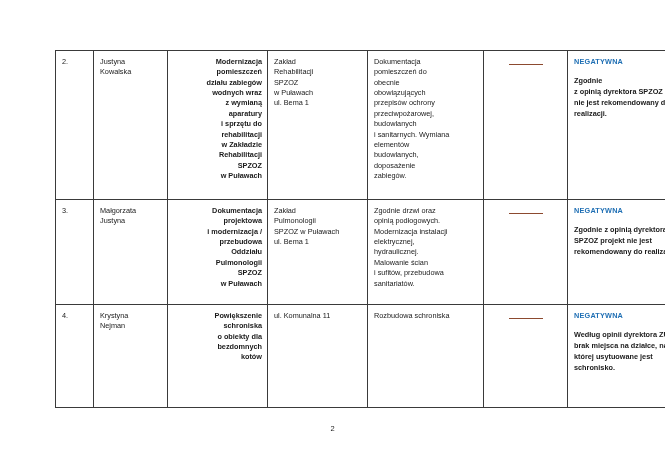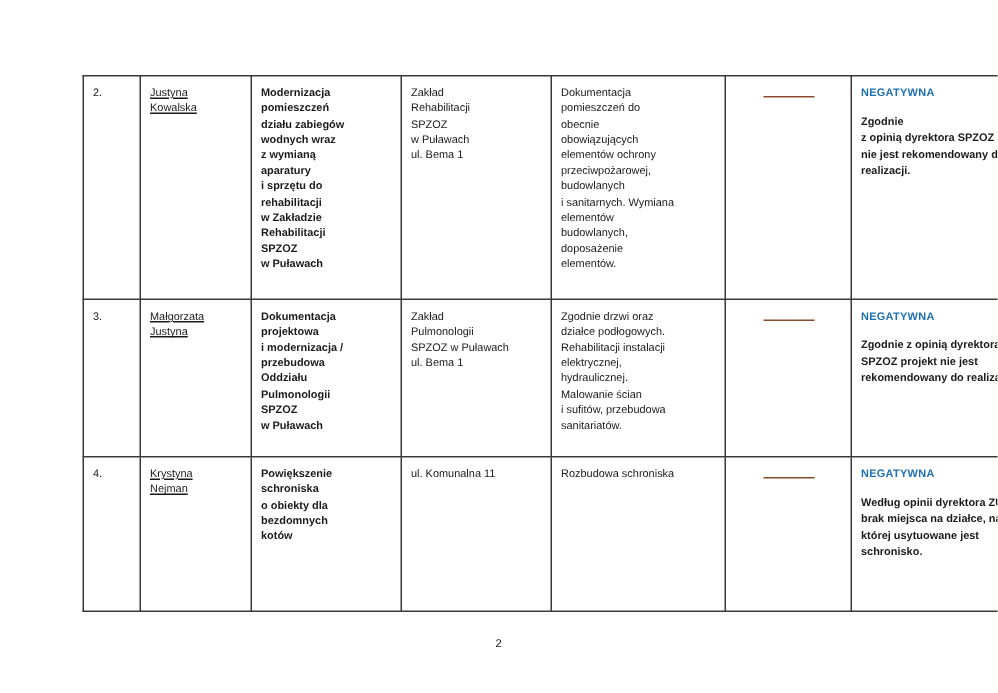--- a/index.html
+++ b/index.html
@@ -30,22 +30,22 @@
   }
   .doc-table td {
     border: 1px solid #3a3a3a;
     vertical-align: top;
     padding: 6px 5px 6px 6px;
     font-size: 7.3px;
     line-height: 1.42;
     color: #1a1a1a;
   }
   .col-no      { width: 26px; text-align: left; }
-  .col-name    { width: 62px; text-decoration: underline; }
-  .col-task    { width: 88px; }
+  .col-name    { width: 62px; }
+  .col-task    { width: 88px; text-align: right; }
   .col-place   { width: 88px; }
   .col-scope   { width: 104px; }
   .col-cost    { width: 72px; text-align: center; }
   .col-opinion { width: 116px; }
 
   .blue {
     color: #1f6fb4;
     font-weight: bold;
   }
   .blue div { margin: 0; }
@@ -117,28 +117,28 @@
           <div>Rehabilitacji</div>
           <div>SPZOZ</div>
           <div>w Puławach</div>
           <div>ul. Bema 1</div>
         </td>
         <td class="col-scope plain">
           <div>Dokumentacja</div>
           <div>pomieszczeń do</div>
           <div>obecnie</div>
           <div>obowiązujących</div>
-          <div>elementów ochrony</div>
+          <div>przepisów ochrony</div>
           <div>przeciwpożarowej,</div>
           <div>budowlanych</div>
           <div>i sanitarnych. Wymiana</div>
           <div>elementów</div>
           <div>budowlanych,</div>
           <div>doposażenie</div>
-          <div>elementów.</div>
+          <div>zabiegów.</div>
         </td>
         <td class="col-cost">
           <span class="cost-line"></span>
           <span></span>
         </td>
         <td class="col-opinion">
           <div class="verdict">NEGATYWNA</div>
           <div class="opinion-text">
             <div>Zgodnie</div>
             <div>z opinią dyrektora SPZOZ projekt</div>
@@ -167,22 +167,22 @@
           <div>w Puławach</div>
         </td>
         <td class="col-place plain">
           <div>Zakład</div>
           <div>Pulmonologii</div>
           <div>SPZOZ w Puławach</div>
           <div>ul. Bema 1</div>
         </td>
         <td class="col-scope plain">
           <div>Zgodnie drzwi oraz</div>
-          <div>działce podłogowych.</div>
-          <div>Rehabilitacji instalacji</div>
+          <div>opinią podłogowych.</div>
+          <div>Modernizacja instalacji</div>
           <div>elektrycznej,</div>
           <div>hydraulicznej.</div>
           <div>Malowanie ścian</div>
           <div>i sufitów, przebudowa</div>
           <div>sanitariatów.</div>
         </td>
         <td class="col-cost">
           <span class="cost-line"></span>
           <span></span>
         </td>

